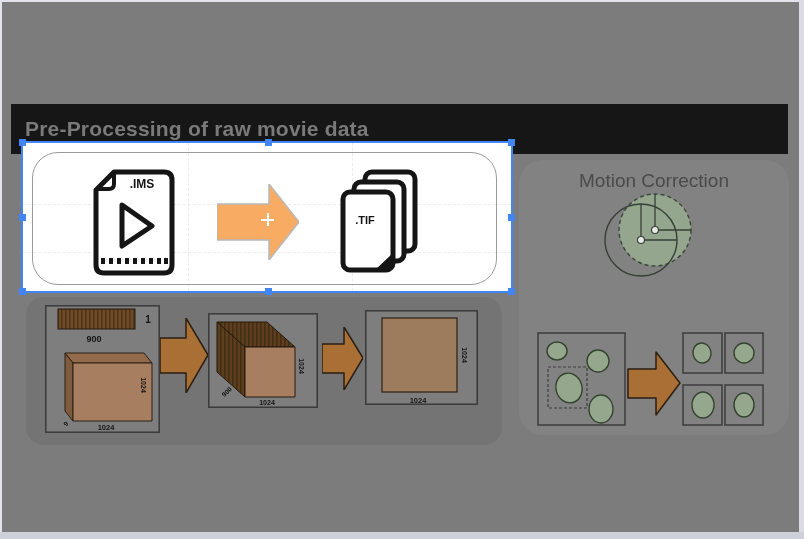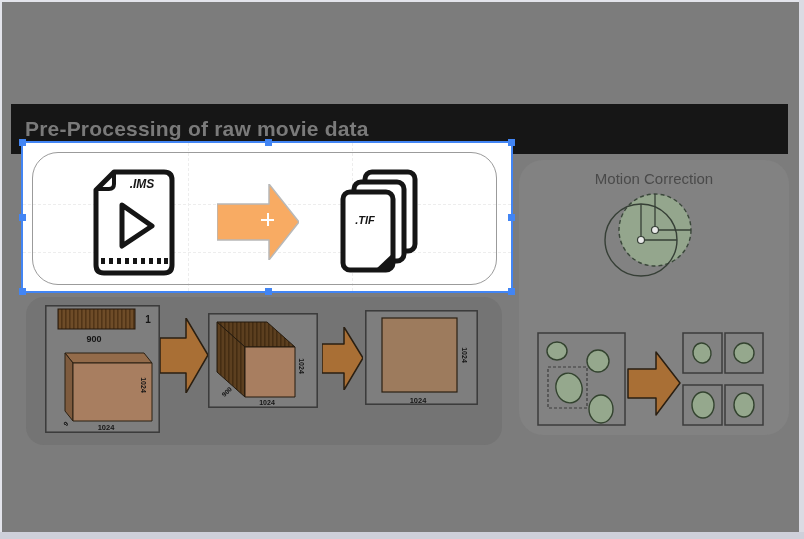--- a/index.html
+++ b/index.html
@@ -11,38 +11,38 @@
   .edge.left{left:0;top:0;bottom:0;width:2px;background:#e3e4eb;}
   .edge.right{right:0;top:0;bottom:0;width:5px;background:#dadbe3;}
   .edge.bottom{left:0;right:0;bottom:0;height:7px;background:#ced0da;}
 
   .title-bar{position:absolute;left:11px;top:73px;width:777px;height:50px;background:#161616;margin-top:31px;}
   .title-bar .t{line-height:50px;padding-left:14px;font-size:21px;font-weight:bold;color:#7a7a7a;
                 letter-spacing:.2px;white-space:nowrap;}
 
   
   .sel-img{position:absolute;left:21px;top:141px;width:492px;height:152px;background:#ffffff;
-           border:2px solid #4285f4;font-style:italic;}
+           border:2px solid #4285f4;}
   .handle{position:absolute;width:7px;height:7px;background:#4285f4;z-index:20;}
   .grid-v{position:absolute;top:0;bottom:0;width:0;border-left:1px dashed #ededed;}
   .grid-h{position:absolute;left:0;right:0;height:0;border-top:1px dashed #ededed;}
   .round-outline{position:absolute;left:9px;top:9px;right:14px;bottom:6px;border:1.5px solid #9b9b9b;
                  border-radius:26px;}
   .abs{position:absolute;}
 
   
   .cursor{position:absolute;left:261px;top:213px;width:13px;height:13px;z-index:40;pointer-events:none;}
   .cursor:before,.cursor:after{content:"";position:absolute;background:#fff;}
   .cursor:before{left:6px;top:0;width:1.6px;height:13px;}
   .cursor:after{left:0;top:6px;width:13px;height:1.6px;}
 
   
   .group-left{position:absolute;left:26px;top:297px;width:476px;height:148px;background:#747474;border-radius:18px;}
   .group-right{position:absolute;left:519px;top:160px;width:270px;height:275px;background:#828282;border-radius:24px;}
-  .panel-title{position:absolute;left:0;width:100%;text-align:center;font-size:15px;color:#4a4a4a;}
+  .panel-title{position:absolute;left:0;width:100%;text-align:center;font-size:19px;color:#4a4a4a;}
   svg text{font-family:"Liberation Sans", sans-serif;}
 </style>
 </head>
 <body>
 
 <div class="screen">
 
   <svg width="0" height="0" style="position:absolute">
     <defs>
       <pattern id="stripes1" patternUnits="userSpaceOnUse" width="4" height="8">

